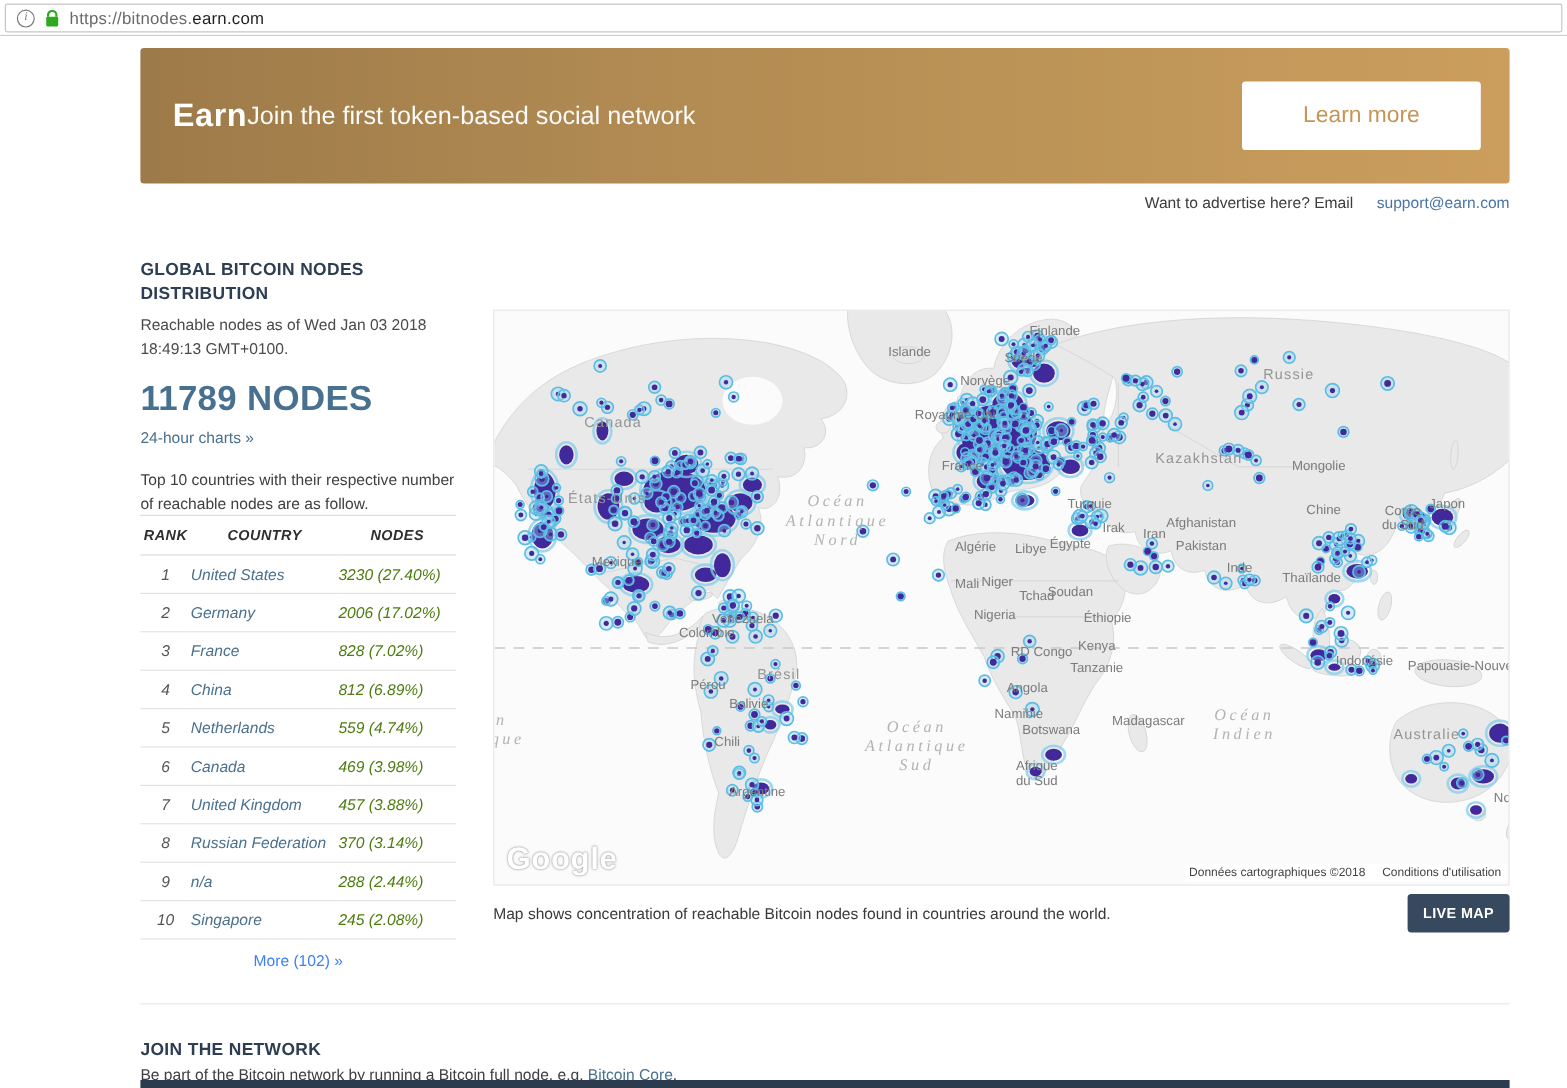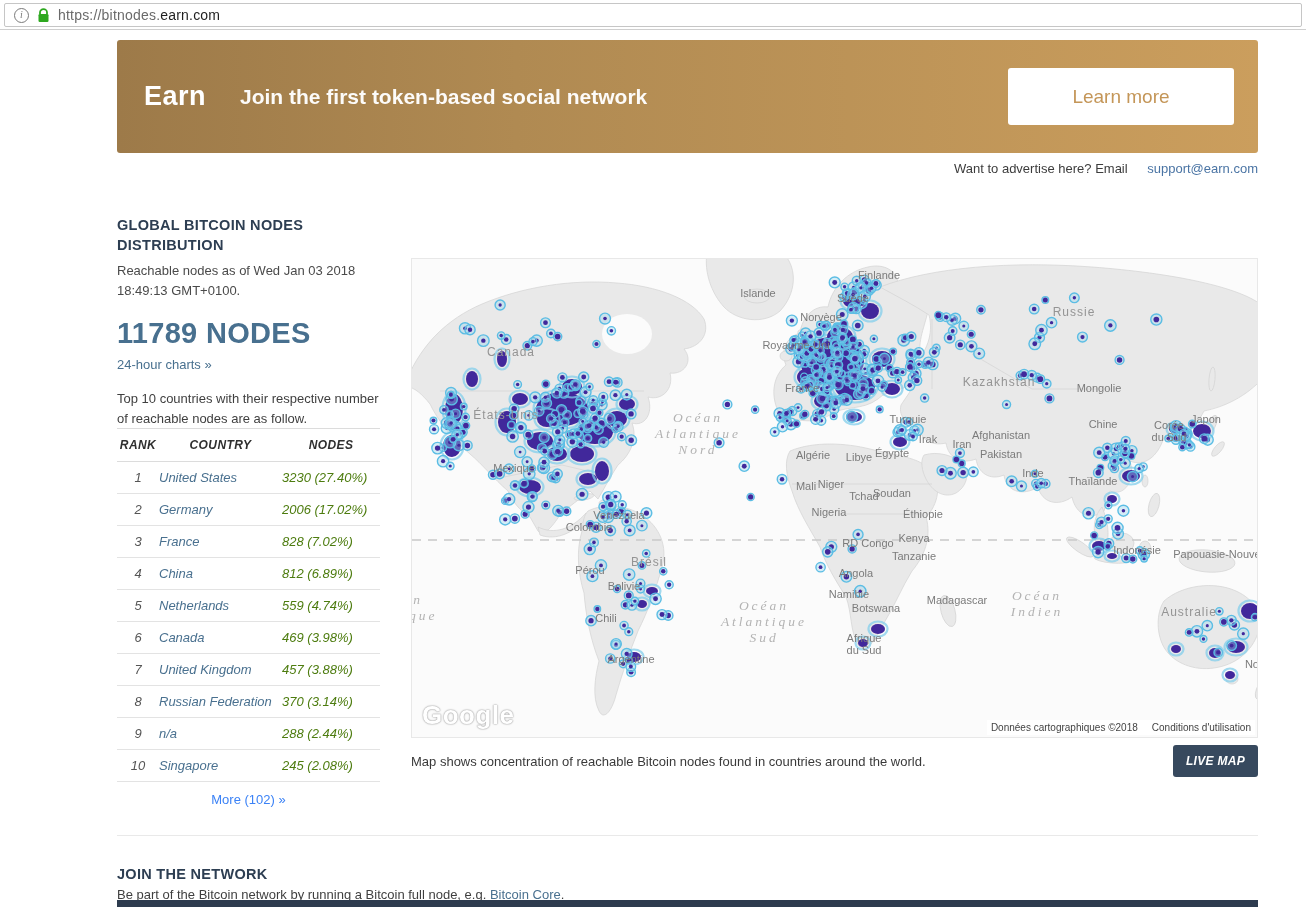--- a/index.html
+++ b/index.html
@@ -17,22 +17,22 @@
   .url-text { font-size:14px; color:#6a6a6a; letter-spacing:.2px; }
   .url-text .domain { color:#1f1f1f; }
 
   
   .content { width:1141px; margin-left:117px; }
 
   .ad-banner { margin-top:10px; height:113px; border-radius:3px;
     background:linear-gradient(90deg,#9d7a49 0%,#b08a52 35%,#cb9e5d 100%);
     display:flex; align-items:center; padding:0 24px 0 27px; }
   .ad-logo { color:#fff; font-size:27px; font-weight:bold; letter-spacing:.5px; }
-  .ad-headline { color:rgba(255,255,255,.97); font-size:21px; font-weight:700; margin-left:34px; }
-  .learn-more-btn { margin-left:auto; width:226px; height:57px; background:#fff; border:none;
+  .ad-headline { color:rgba(255,255,255,.97); font-size:21px; font-weight:400; }
+  .learn-more-btn { margin-left:auto; width:199px; height:57px; background:#fff; border:none;
     border-radius:3px; color:#c49658; font-size:19px; cursor:pointer; }
   .advertise-row { margin-top:8px; text-align:right; font-size:13px; color:#3c3c3c; }
   .advertise-row a { color:#4a74a4; text-decoration:none;margin-left:16px; }
 
   .main-row { margin-top:40px; display:flex; }
   .left-col { width:263px; flex:none; }
   .map-col { margin-left:31px; width:847px; flex:none; }
 
   h1.page-title { font-size:14.5px; font-weight:bold; color:#2d3e52; letter-spacing:.3px; line-height:1.35; }
   .subtitle { margin-top:6px; font-size:13px; color:#4a4a4a; line-height:1.55; }
@@ -57,21 +57,21 @@
   .map-box svg { position:absolute; left:0; top:0; }
   .google-logo { position:absolute; left:10px; bottom:6px; font-size:26px; font-weight:bold;
     color:#fff; text-shadow:0 0 2px #9a9a9a, 0 0 1px #9a9a9a; letter-spacing:.5px; }
   .map-attrib { position:absolute; right:2px; bottom:2px; background:rgba(255,255,255,.85);
     font-size:10px; color:#444; padding:2px 4px; display:flex; gap:14px; }
   .map-attrib .terms { color:#444; text-decoration:none; }
 
   .caption-row { margin-top:7px; display:flex; align-items:center; }
   .map-caption { font-size:13px; color:#3a3a3a; }
   .live-map-btn { margin-left:auto; background:#37495e; color:#fff; border:none; border-radius:3px;
-    font-size:12px; font-weight:bold; letter-spacing:.3px; padding:9px 13px; cursor:pointer;font-style:italic; }
+    font-size:12px; font-weight:bold; letter-spacing:.3px; padding:9px 13px; cursor:pointer; }
 
   
   .join-section { margin-top:28px; border-top:1px solid #e9e9e9; padding-top:30px; }
   h2.join-title { font-size:14.5px; font-weight:bold; color:#2d3e52; letter-spacing:.3px; }
   .join-desc { margin-top:5px; font-size:13px; color:#3f3f3f; }
   .join-desc a { color:#49708f; text-decoration:none; }
 
   .footer-bar { position:absolute; left:117px; bottom:0; width:1141px; height:7px; background:#2d3b4e; }
 
   

